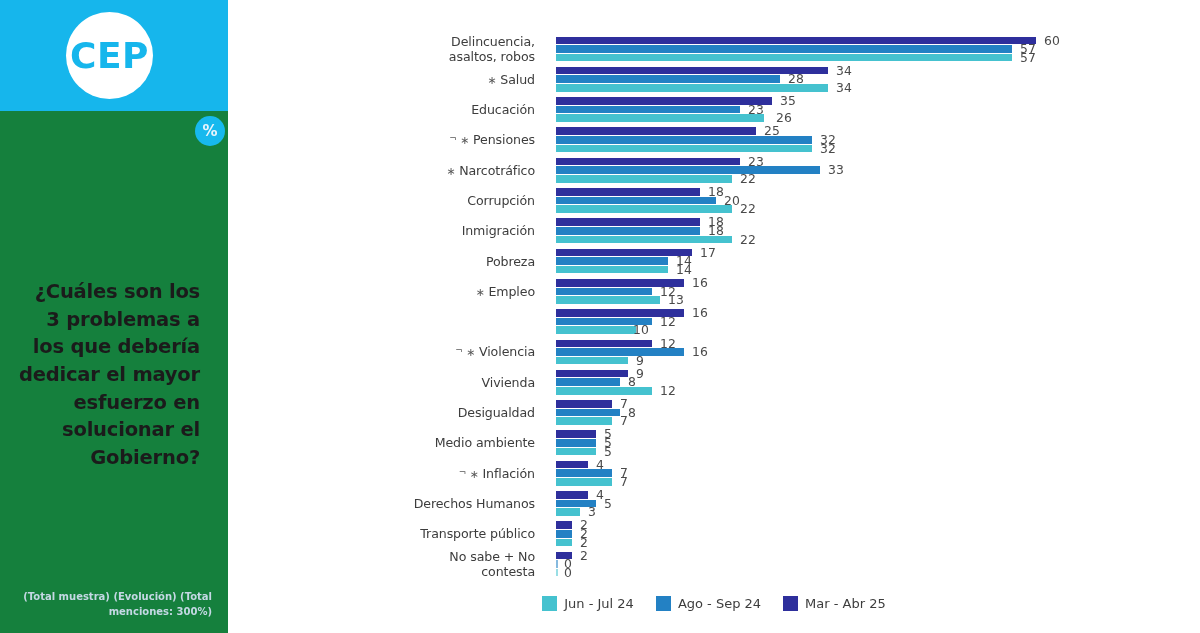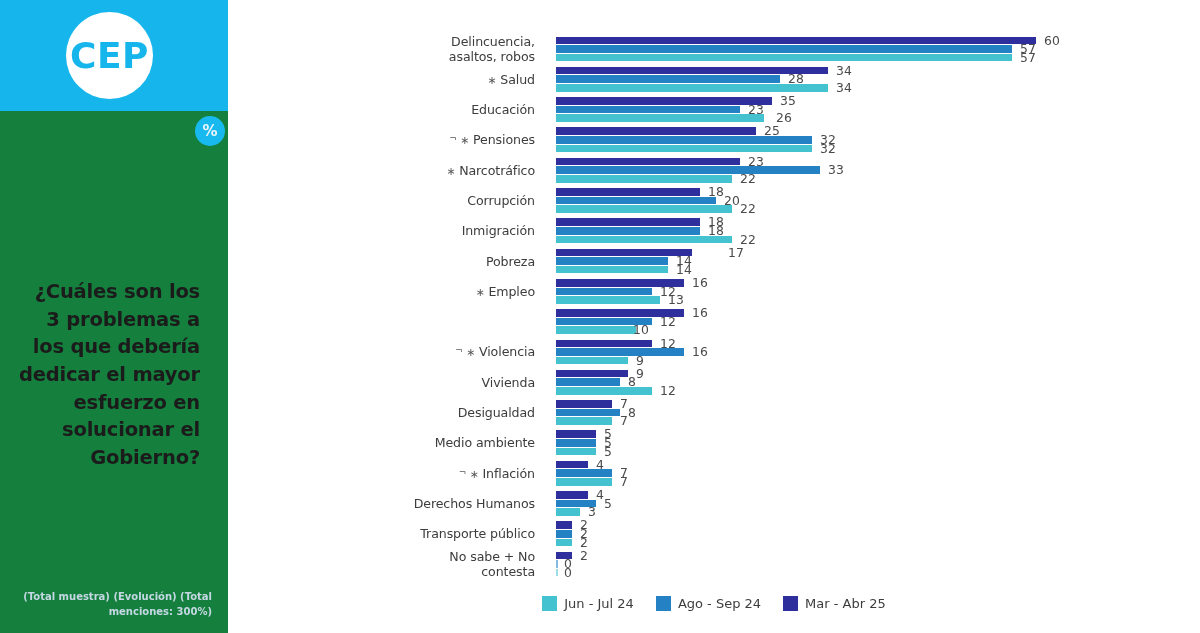--- a/index.html
+++ b/index.html
@@ -348,21 +348,21 @@
               <div class="bar-rect" style="width: 176px; background: rgb(69, 194, 207);"></div>
               <div class="bar-val" style="left: 184px;">22</div>
             </div>
           </div>
         </div>
         <div class="row">
           <div class="row-label">Pobreza</div>
           <div class="bars">
             <div class="bar-line b0">
               <div class="bar-rect" style="width: 136px; background: rgb(46, 47, 156);"></div>
-              <div class="bar-val" style="left: 144px; margin-left: 28px;">17</div>
+              <div class="bar-val" style="left: 144px;">17</div>
             </div>
             <div class="bar-line b1">
               <div class="bar-rect" style="width: 112px; background: rgb(35, 129, 196);"></div>
               <div class="bar-val" style="left: 120px;">14</div>
             </div>
             <div class="bar-line b2">
               <div class="bar-rect" style="width: 112px; background: rgb(69, 194, 207);"></div>
               <div class="bar-val" style="left: 120px;">14</div>
             </div>
           </div>

